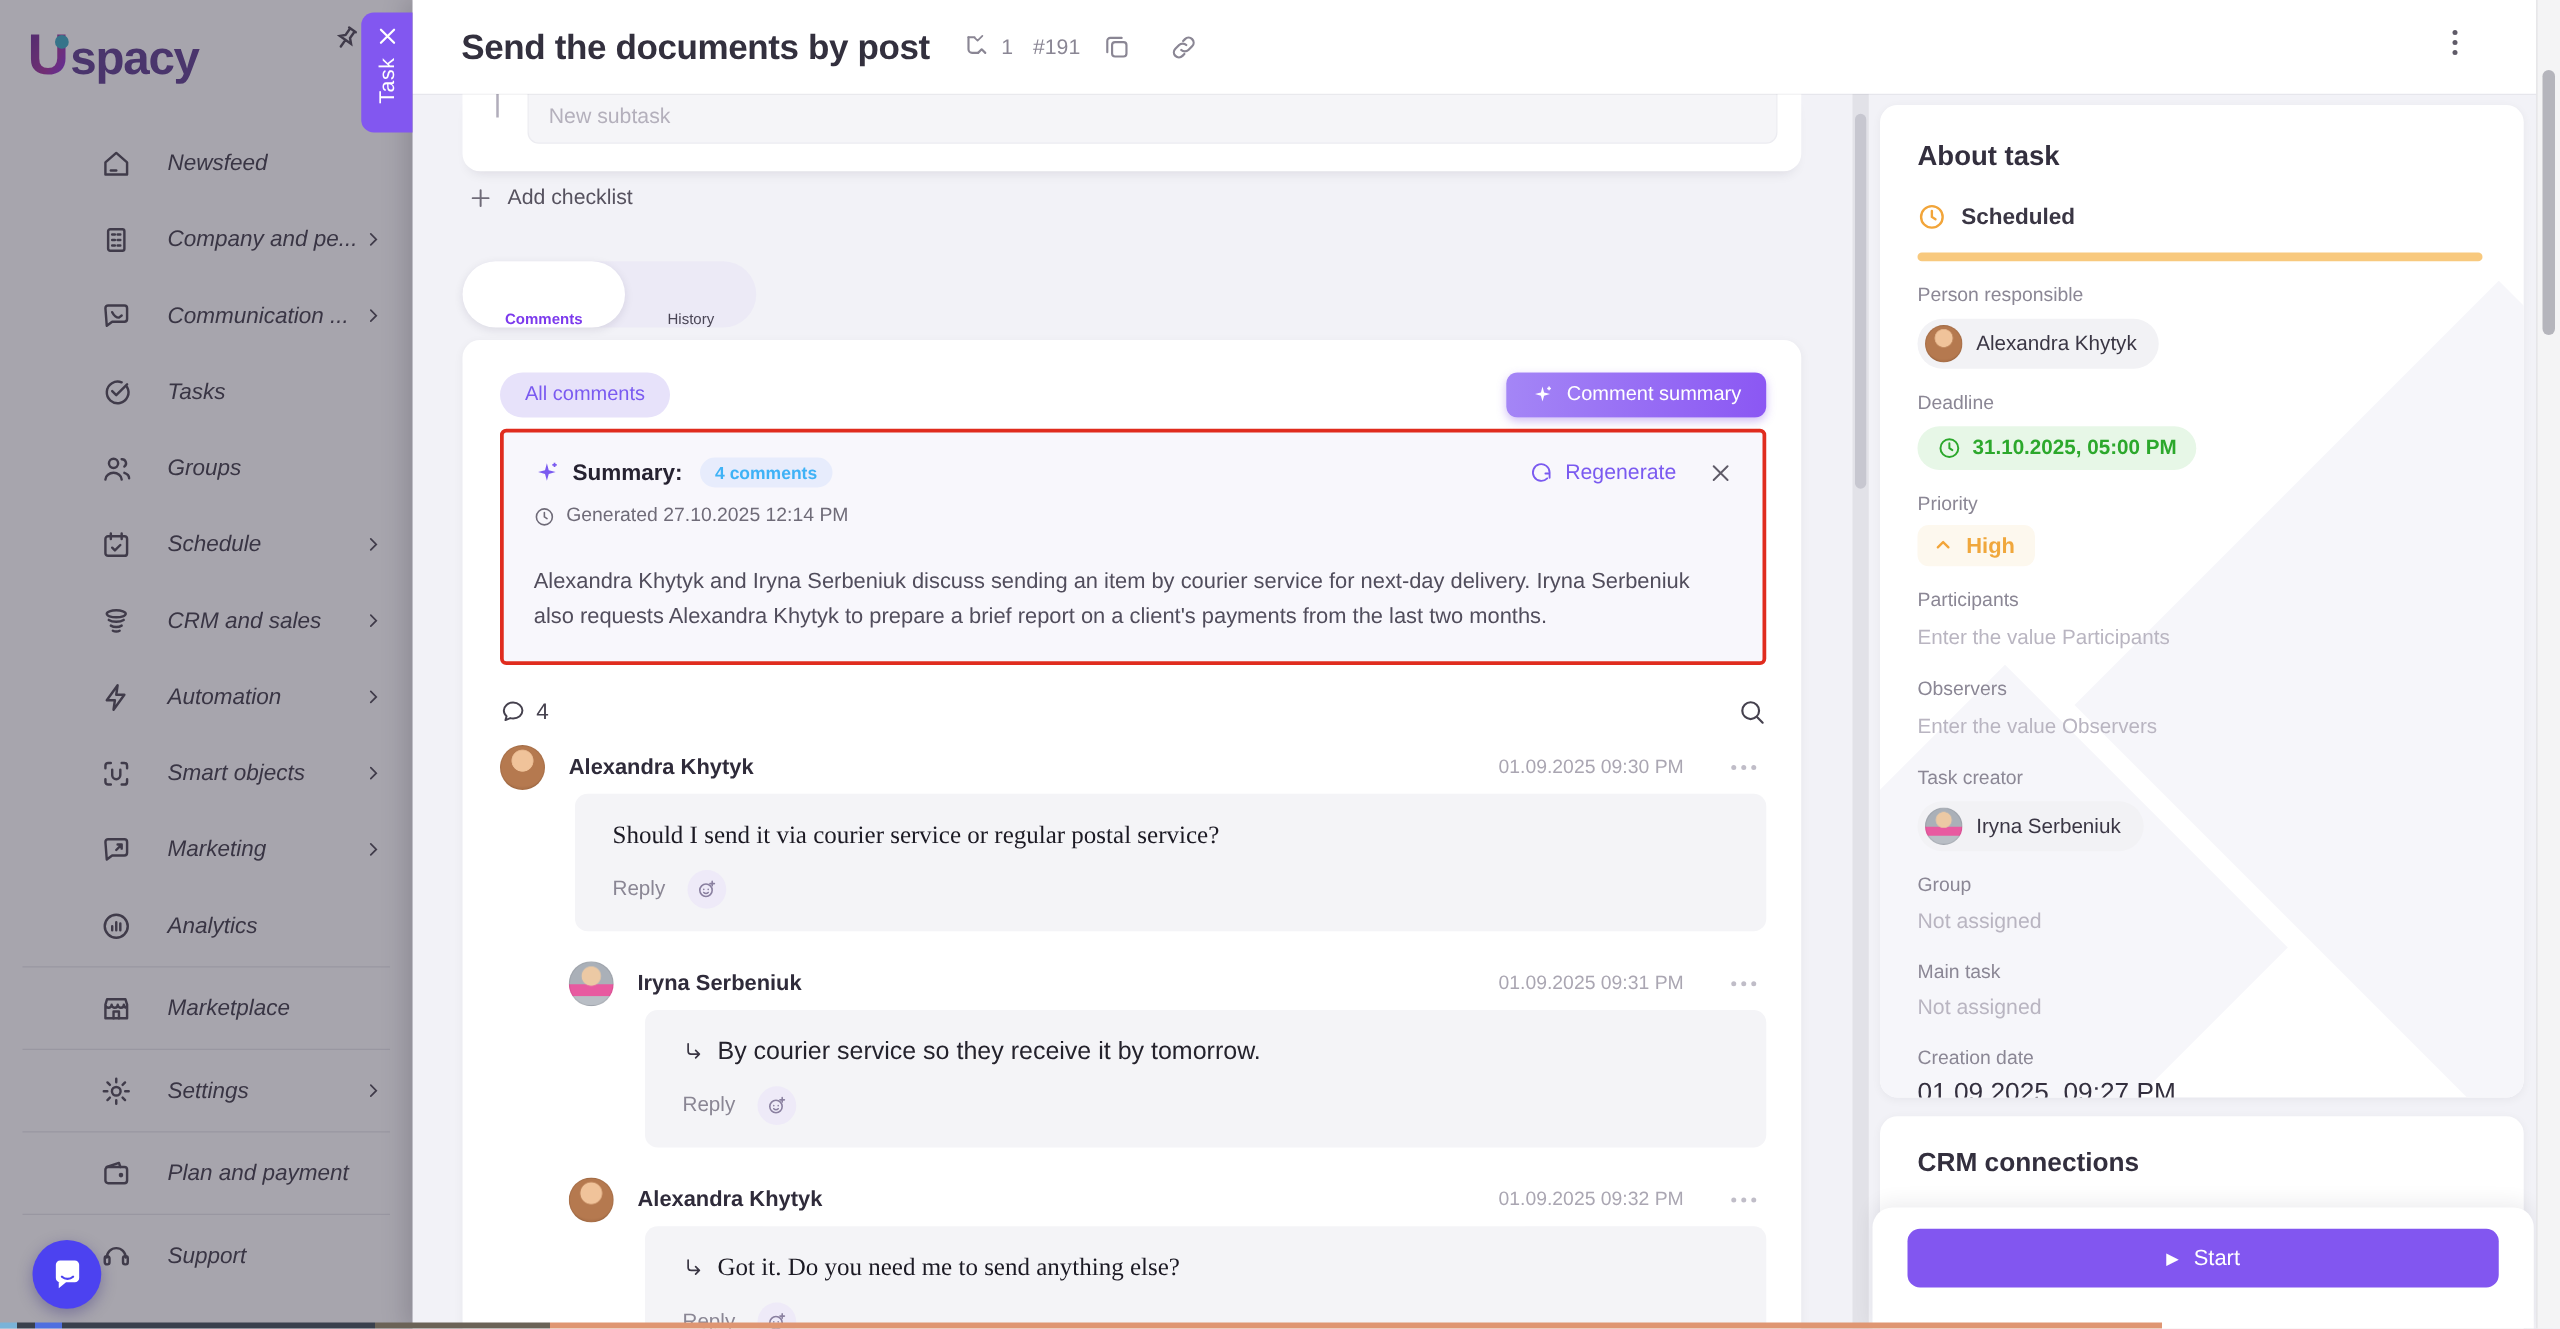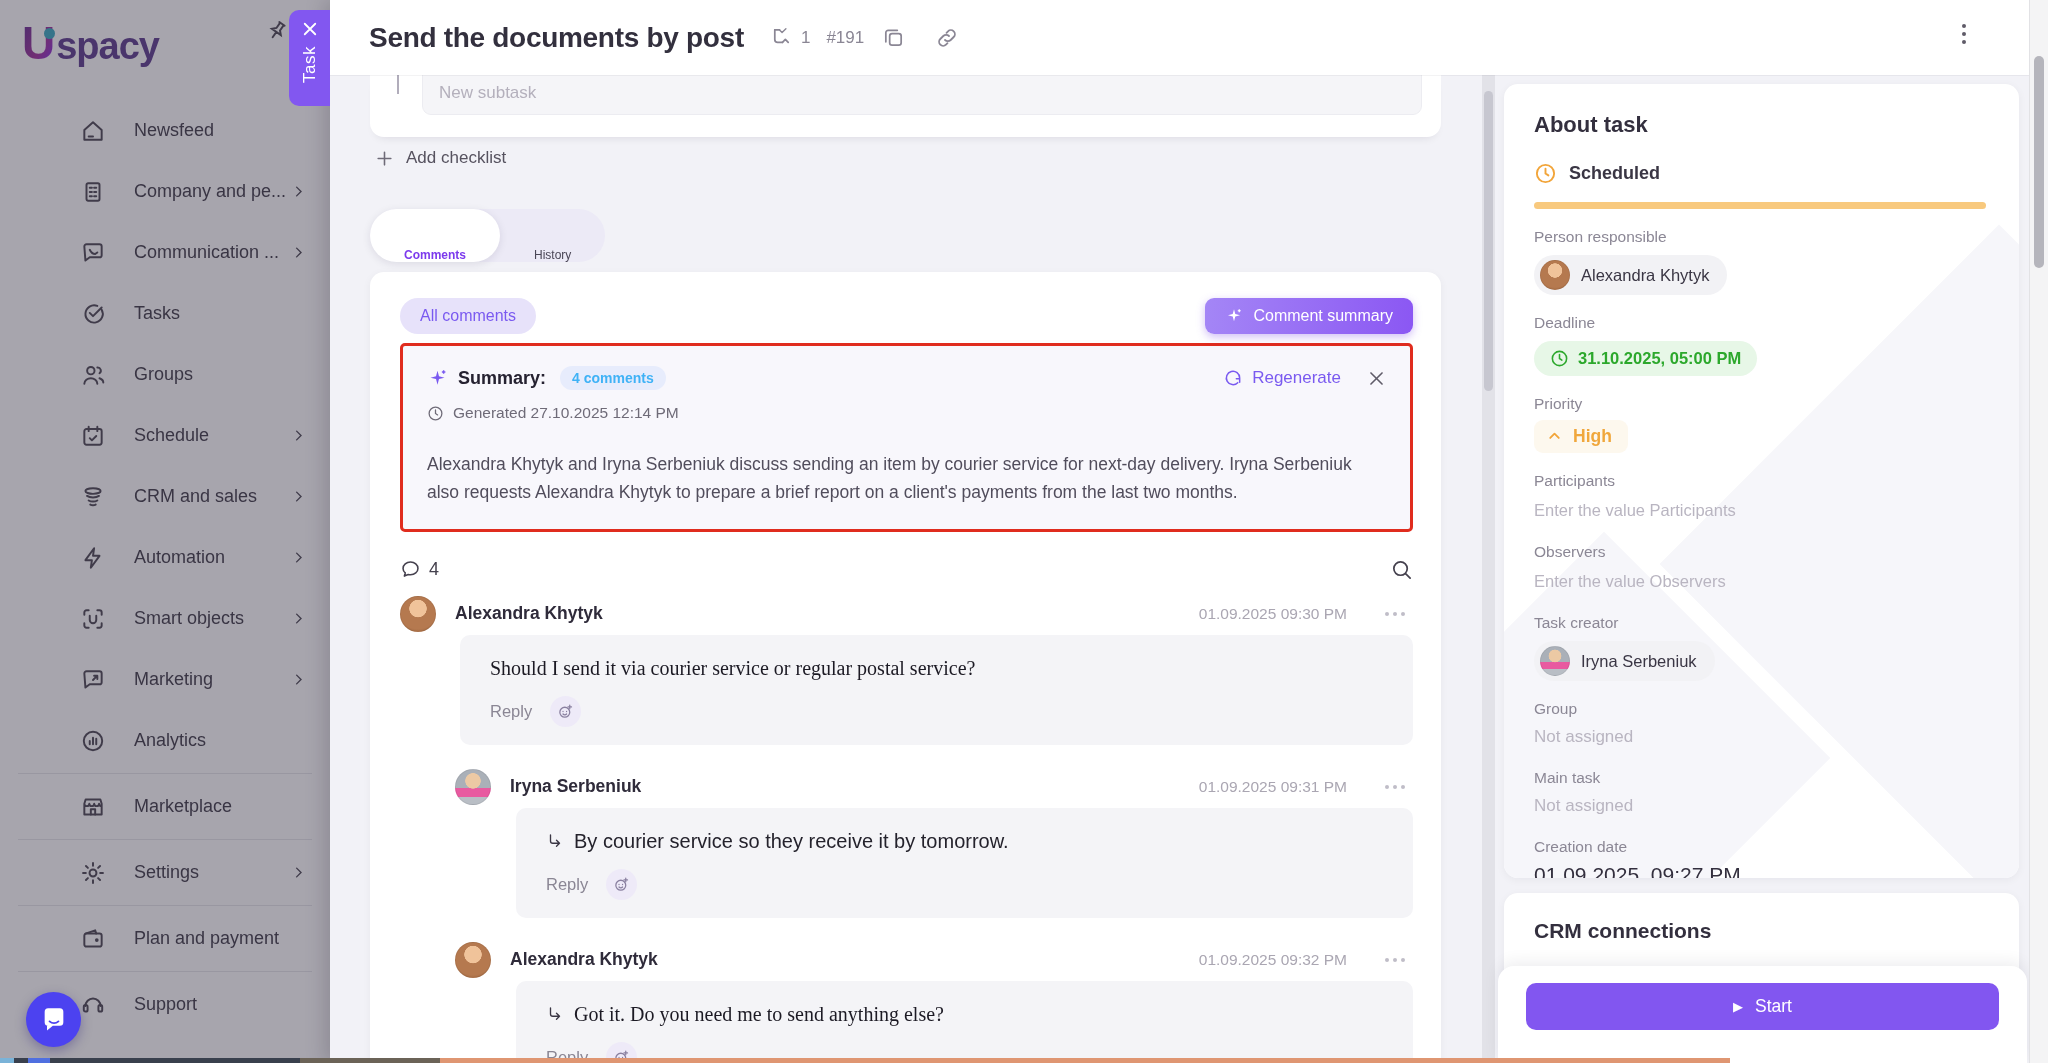--- a/index.html
+++ b/index.html
@@ -10,21 +10,21 @@
   
   .sidebar { position:absolute; left:0; top:0; width:330px; height:1063px; background:#fbfbfd; z-index:1; }
   .logo { position:absolute; left:22px; top:16px; display:flex; align-items:baseline; }
   .logo-u { font-size:46px; font-weight:800; background:linear-gradient(120deg,#5b2d91,#a0309a 60%,#7b2ff7); -webkit-background-clip:text; background-clip:text; color:transparent; letter-spacing:-2px; }
   .logo-dot { width:11px; height:11px; border-radius:50%; background:#3aa8c1; margin-left:-9px; margin-right:1px; transform:translateY(-20px); }
   .logo-rest { font-size:38px; font-weight:700; color:#5c3b8e; letter-spacing:-1px; }
   .pin { position:absolute; left:264px; top:18px; }
   .nav { position:absolute; left:0; top:100px; width:330px; }
   .nav-item { display:flex; align-items:center; height:61px; padding:0 24px 0 80px; position:relative; cursor:pointer; }
   .nav-item .nicon { position:absolute; left:80px; width:26px; height:26px; display:flex; align-items:center; justify-content:center; }
-  .nav-item .nlabel { margin-left:54px; font-size:18px; color:#3f3b49; flex:1; white-space:nowrap; }
+  .nav-item .nlabel { margin-left:54px; font-size:18px; color:#3f3b49; flex:1; white-space:nowrap;font-style:italic; }
   .nav-item .nchev { margin-left:auto; display:flex; }
   .nav-div { height:1px; background:#e3e3e9; margin:2px 18px; }
   .sb-overlay { position:absolute; left:0; top:0; width:330px; height:1063px; background:rgba(50,45,63,0.42); z-index:5; }
   .chat-fab { position:absolute; left:26px; top:992px; width:55px; height:55px; border-radius:50%; background:#4c42f0; z-index:30; display:flex; align-items:center; justify-content:center; box-shadow:0 4px 12px rgba(40,30,120,0.35); cursor:pointer; }
 
   
   .panel { position:absolute; left:330px; top:0; width:1718px; height:1063px; background:#f2f2f7; z-index:4; box-shadow:-6px 0 18px rgba(20,15,35,0.18); }
   .task-tab { position:absolute; left:289px; top:10px; width:41px; height:96px; background:#8257f0; border-radius:10px 0 0 10px; z-index:20; display:flex; flex-direction:column; align-items:center; padding-top:10px; gap:8px; cursor:pointer; }
   .task-tab .tt-label { writing-mode:vertical-rl; transform:rotate(180deg); color:#fff; font-size:17px; letter-spacing:0.5px; }
 

